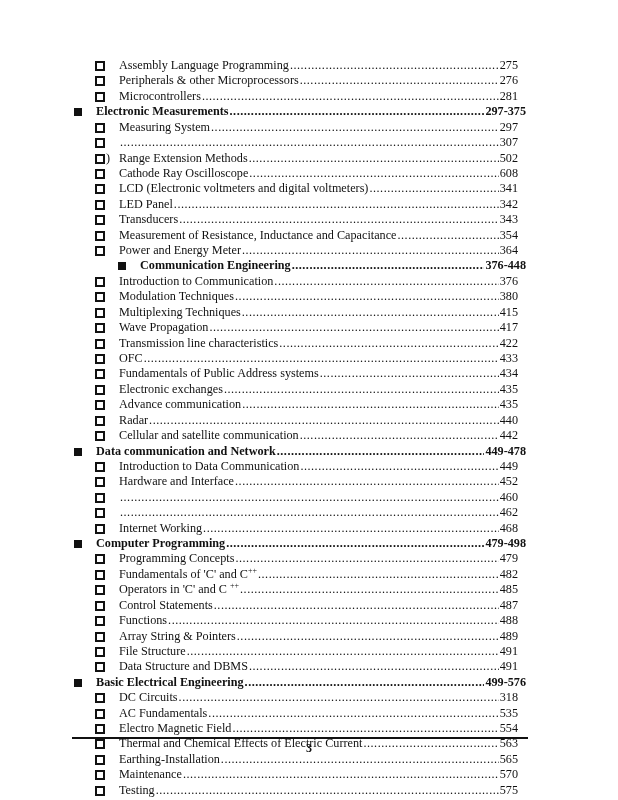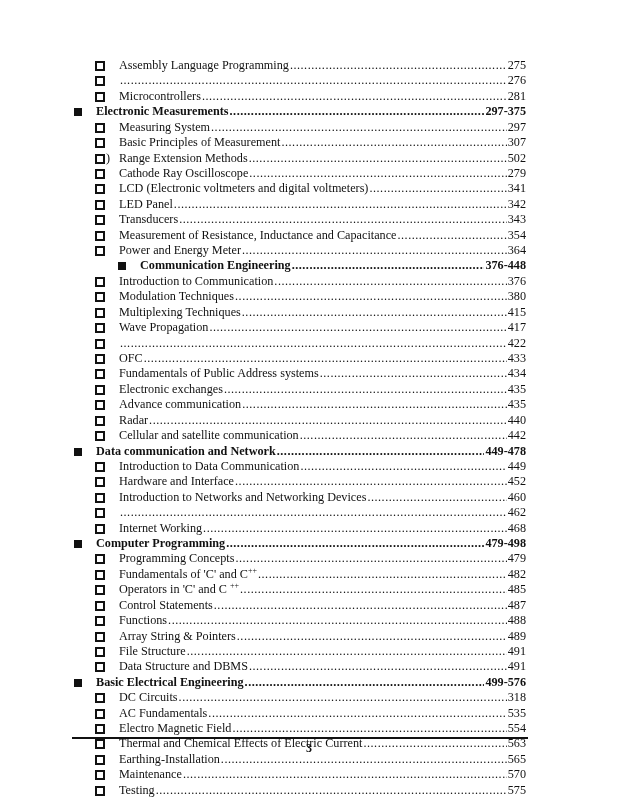--- a/index.html
+++ b/index.html
@@ -7,21 +7,21 @@
   .toc{position:absolute;left:0;top:58px;width:618px;}
   .row{position:absolute;height:15px;line-height:15px;font-size:12.2px;white-space:nowrap;}
   .row.section{left:74px;right:92px;font-weight:bold;}
   .row.item{left:95px;right:92px;}
   .bullet{position:absolute;display:inline-block;}
   .section .bullet{left:0;top:4px;width:8px;height:8px;background:#111;}
   .item .bullet{left:0;top:3px;width:6px;height:6px;border:2px solid #111;background:#fff;}
   .item .paren{position:absolute;left:11px;top:0;}
   .line{position:absolute;display:flex;align-items:baseline;}
   .section .line{left:22px;right:0;}
-  .item .line{left:24px;right:0;}
+  .item .line{left:24px;right:8px;}
   .title{flex:0 0 auto;}
   .title sup{font-size:8px;line-height:0;}
   .dots{flex:1 1 auto;overflow:hidden;margin:0 1px;letter-spacing:0.5px;}
   .dots::before{content:"..................................................................................................................................................................................................................................................";}
   .page{flex:0 0 auto;text-align:right;}
   .rule{position:absolute;left:72px;top:737px;width:456px;height:2px;background:#111;}
   .pagenum{position:absolute;left:0;width:618px;top:741px;text-align:center;font-weight:bold;font-size:12px;}
 </style>
 </head>
 <body>
@@ -31,20 +31,21 @@
       <span class="bullet"></span>
       <div class="line">
         <span class="title"><span>Assembly Language Programming</span></span>
         <span class="dots"></span>
         <span class="page">275</span>
       </div>
     </div>
     <div class="row item" style="top: 15.42px;">
       <span class="bullet"></span>
       <div class="line">
+        <span class="title"><span>Peripherals &amp; other Microprocessors</span></span>
         <span class="dots"></span>
         <span class="page">276</span>
       </div>
     </div>
     <div class="row item" style="top: 30.84px;">
       <span class="bullet"></span>
       <div class="line">
         <span class="title"><span>Microcontrollers</span></span>
         <span class="dots"></span>
         <span class="page">281</span>
@@ -62,40 +63,39 @@
       <span class="bullet"></span>
       <div class="line">
         <span class="title"><span>Measuring System</span></span>
         <span class="dots"></span>
         <span class="page">297</span>
       </div>
     </div>
     <div class="row item" style="top: 77.1px;">
       <span class="bullet"></span>
       <div class="line">
-        <span class="title"><span>Basic Principles of Measurement</span></span>
         <span class="dots"></span>
         <span class="page">307</span>
       </div>
     </div>
     <div class="row item" style="top: 92.52px;">
       <span class="bullet"></span>
       <span class="paren">)</span>
       <div class="line">
         <span class="title"><span>Range Extension Methods</span></span>
         <span class="dots"></span>
         <span class="page">502</span>
       </div>
     </div>
     <div class="row item" style="top: 107.94px;">
       <span class="bullet"></span>
       <div class="line">
         <span class="title"><span>Cathode Ray Oscilloscope</span></span>
         <span class="dots"></span>
-        <span class="page">279</span>
+        <span class="page">608</span>
       </div>
     </div>
     <div class="row item" style="top: 123.36px; padding-left: 48px;">
       <span class="bullet"></span>
       <div class="line">
         <span class="title"><span>LCD (Electronic voltmeters and digital voltmeters)</span></span>
         <span class="dots"></span>
         <span class="page">341</span>
       </div>
     </div>
@@ -167,20 +167,21 @@
       <span class="bullet"></span>
       <div class="line">
         <span class="title"><span>Wave Propagation</span></span>
         <span class="dots"></span>
         <span class="page">417</span>
       </div>
     </div>
     <div class="row item" style="top: 277.56px;">
       <span class="bullet"></span>
       <div class="line">
+        <span class="title"><span>Transmission line characteristics</span></span>
         <span class="dots"></span>
         <span class="page">422</span>
       </div>
     </div>
     <div class="row item" style="top: 292.98px;">
       <span class="bullet"></span>
       <div class="line">
         <span class="title"><span>OFC</span></span>
         <span class="dots"></span>
         <span class="page">433</span>
@@ -246,21 +247,20 @@
       <span class="bullet"></span>
       <div class="line">
         <span class="title"><span>Hardware and Interface</span></span>
         <span class="dots"></span>
         <span class="page">452</span>
       </div>
     </div>
     <div class="row item" style="top: 431.76px;">
       <span class="bullet"></span>
       <div class="line">
-        <span class="title"><span>Introduction to Networks and Networking Devices</span></span>
         <span class="dots"></span>
         <span class="page">460</span>
       </div>
     </div>
     <div class="row item" style="top: 447.18px;">
       <span class="bullet"></span>
       <div class="line">
         <span class="dots"></span>
         <span class="page">462</span>
       </div>

